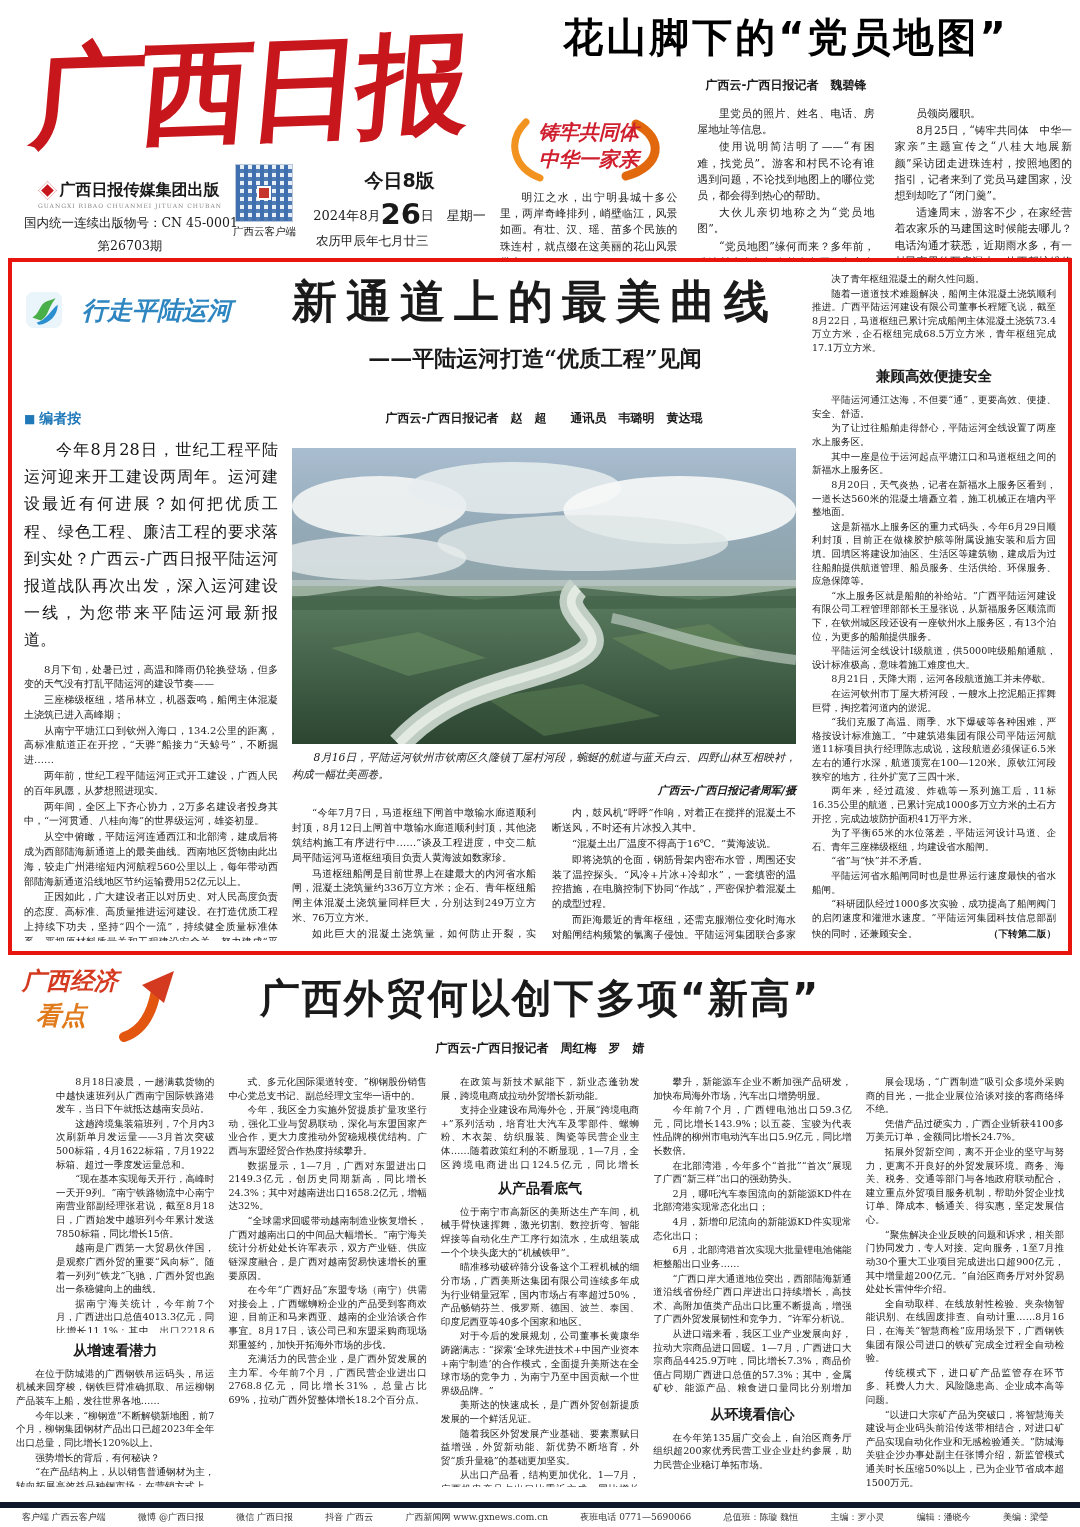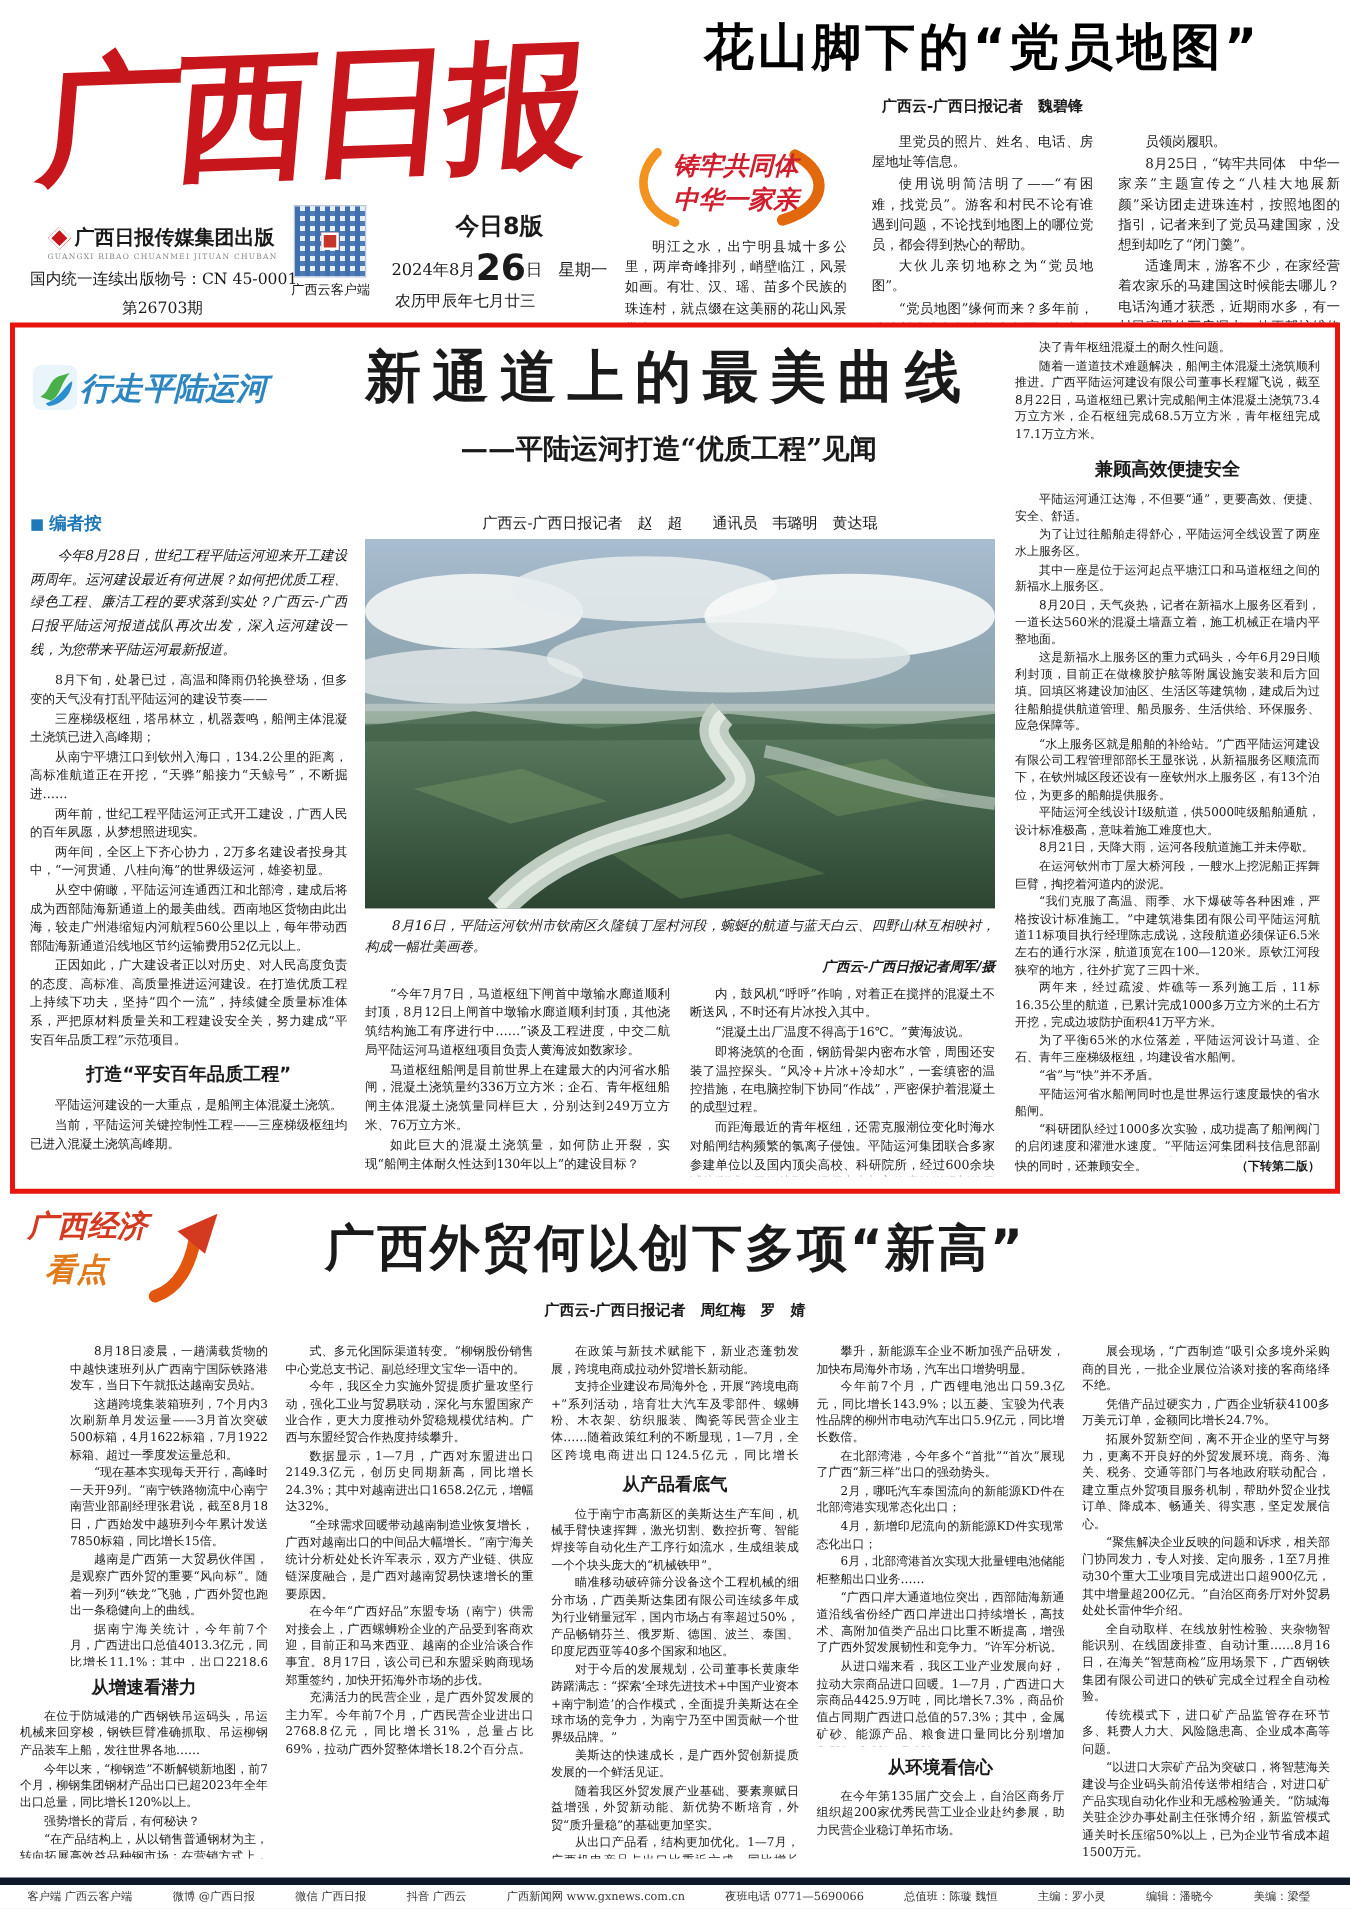--- a/index.html
+++ b/index.html
@@ -46,36 +46,36 @@
   .unity-badge svg { position:absolute; inset:0; }
   .unity-line { font-size:20px; font-weight:900; font-style:italic; color:#cf1f2e; line-height:1.35;
                 font-family:"DejaVu Sans",sans-serif; position:relative; white-space:nowrap; }
 
   
   .canal-box { position:absolute; left:8px; top:258px; width:1064px; height:697px;
                border:4px solid #e8150f; background:#fff; padding:10px 12px; }
   .canal-inner { display:flex; gap:16px; height:100%; }
   .canal-main { width:772px; display:flex; flex-direction:column; }
   .canal-header { position:relative; height:138px; flex:none; }
-  .canal-badge { position:absolute; left:2px; top:20px; display:flex; align-items:center; gap:2px; }
+  .canal-badge { position:absolute; left:2px; top:20px; display:flex; align-items:center; gap:20px; }
   .canal-badge-text { font-size:25px; font-weight:900; font-style:italic; color:#2e86c1;
                       font-family:"DejaVu Sans",sans-serif; white-space:nowrap; }
   .canal-headline { margin-left:250px; text-align:center; font-size:45px; font-weight:900;
                     letter-spacing:9px; font-family:"DejaVu Sans",sans-serif; white-space:nowrap; }
   .canal-subheadline { margin-left:250px; text-align:center; font-size:22px; font-weight:bold; margin-top:12px; }
   .canal-body { display:flex; gap:14px; flex:1; min-height:0; }
   .canal-left { width:254px; flex:none; overflow:hidden; }
   .ed-label { color:#1f78b8; font-weight:bold; font-size:14px; font-family:"DejaVu Sans",sans-serif; }
   .ed-label::before { content:"■"; margin-right:4px; font-size:12px; }
-  .ed-note { margin-top:8px; font-size:11px; line-height:1.7; font-style:italic; color:#141414; }
+  .ed-note { margin-top:8px; font-size:16px; line-height:1.7; color:#141414; }
   .canal-paras { margin-top:9px; font-size:10px; line-height:1.48; }
   .canal-subhead { text-align:center; font-weight:bold; font-size:14.5px; margin:10px 0 7px 0;
                    font-family:"DejaVu Sans",sans-serif; }
   .canal-center { flex:1; min-width:0; display:flex; flex-direction:column; }
-  .canal-byline { text-align:center; font-size:12px; margin-bottom:4px; font-weight:normal; }
+  .canal-byline { text-align:center; font-size:12px; margin-bottom:21px; font-weight:bold; }
   .canal-photo { height:296px; flex:none; overflow:hidden; }
   .canal-photo svg { display:block; width:100%; height:100%; }
   .photo-caption { margin-top:6px; font-size:10.8px; line-height:1.55; font-style:italic; text-indent:2em; text-align:justify; }
   .photo-credit { text-align:right; font-size:10.8px; font-style:italic; font-weight:bold; }
   .canal-center-cols { display:flex; gap:16px; margin-top:8px; flex:1; min-height:0; overflow:hidden; }
   .canal-center-col { flex:1; font-size:10px; line-height:1.48; overflow:hidden; }
   .canal-right { flex:1; min-width:0; display:flex; flex-direction:column; overflow:hidden;
                  font-size:9.6px; line-height:1.42; }
   .crt-part2 { flex:1; min-height:0; overflow:hidden; }
   .crt-lastline { flex:none; display:flex; justify-content:space-between; margin-top:2px; font-size:9.6px; }

